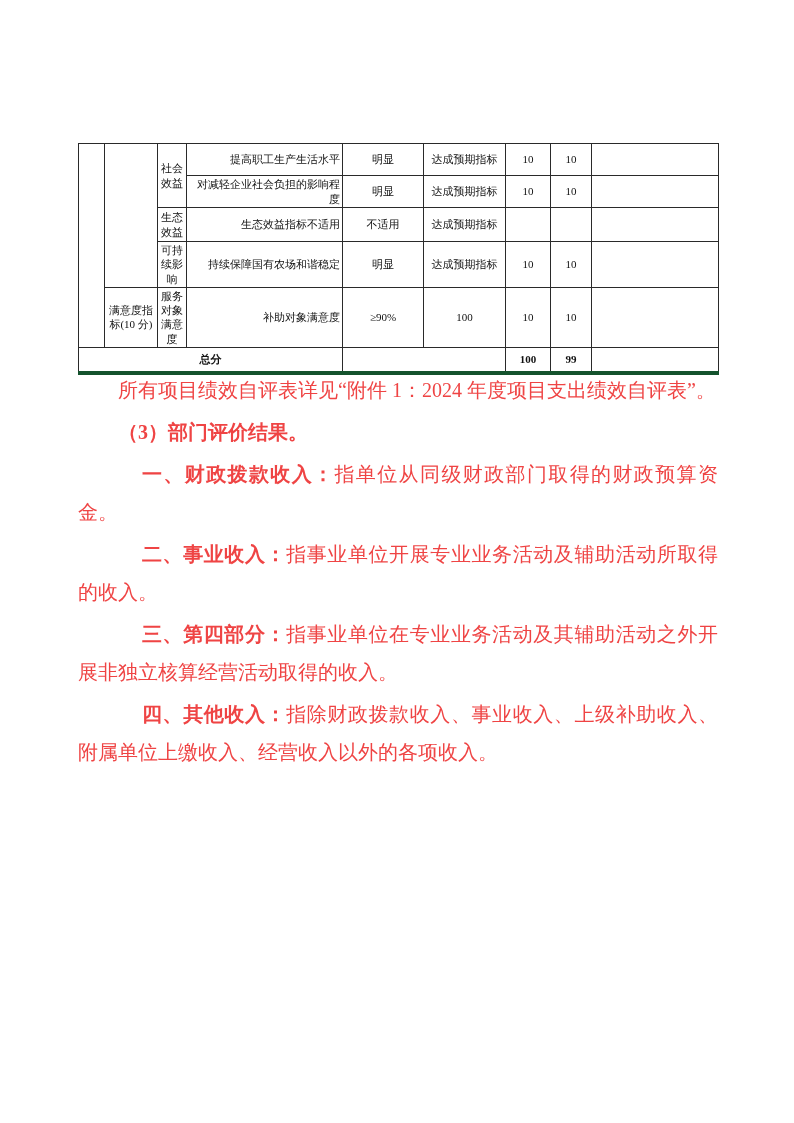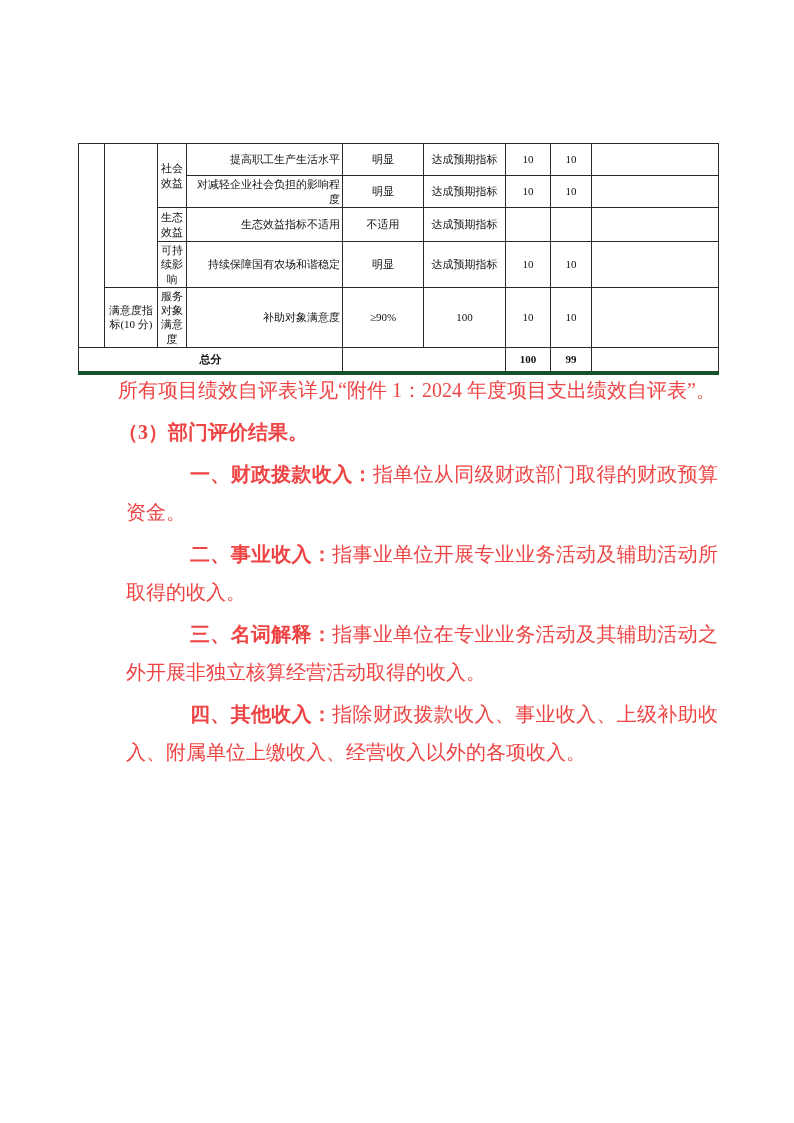--- a/index.html
+++ b/index.html
@@ -68,21 +68,21 @@
   }
   .body-text h2.part-heading {
     font-family: "Liberation Sans", "DejaVu Sans", sans-serif;
     font-size: 21px;
     font-weight: bold;
     text-indent: 64px;
     line-height: 38px;
     margin-top: 10px;
     text-align: left;
   }
-  .body-text p.term { text-indent: 64px; margin-top: 4px; margin-left: 48px; }
+  .body-text p.term { text-indent: 64px; margin-top: 4px; }
   .body-text p.term .term-label { font-weight: bold; }
 
   
   .page-number {
     position: absolute;
     left: 648px; top: 992px;
     font-size: 12px;
     letter-spacing: 1px;
     color: #a16207;
   }
@@ -161,19 +161,19 @@
     </tr>
   </tbody>
     </table>
 
   <div class="body-text">
     <p class="para">所有项目绩效自评表详见“附件 1：2024 年度项目支出绩效自评表”。</p>
     <p class="sub-heading">（3）部门评价结果。</p>
 
     <p class="term"><span class="term-label">一、财政拨款收入：</span><span>指单位从同级财政部门取得的财政预算资金。</span></p>
     <p class="term"><span class="term-label">二、事业收入：</span><span>指事业单位开展专业业务活动及辅助活动所取得的收入。</span></p>
-    <p class="term"><span class="term-label">三、名词解释：</span><span>指事业单位在专业业务活动及其辅助活动之外开展非独立核算经营活动取得的收入。</span></p>
+    <p class="term"><span class="term-label">三、第四部分：</span><span>指事业单位在专业业务活动及其辅助活动之外开展非独立核算经营活动取得的收入。</span></p>
     <p class="term"><span class="term-label">四、其他收入：</span><span>指除财政拨款收入、事业收入、上级补助收入、附属单位上缴收入、经营收入以外的各项收入。</span></p>
   </div>
 
   <span class="page-number">-23-</span>
 
 </div>
 
 </body></html>

